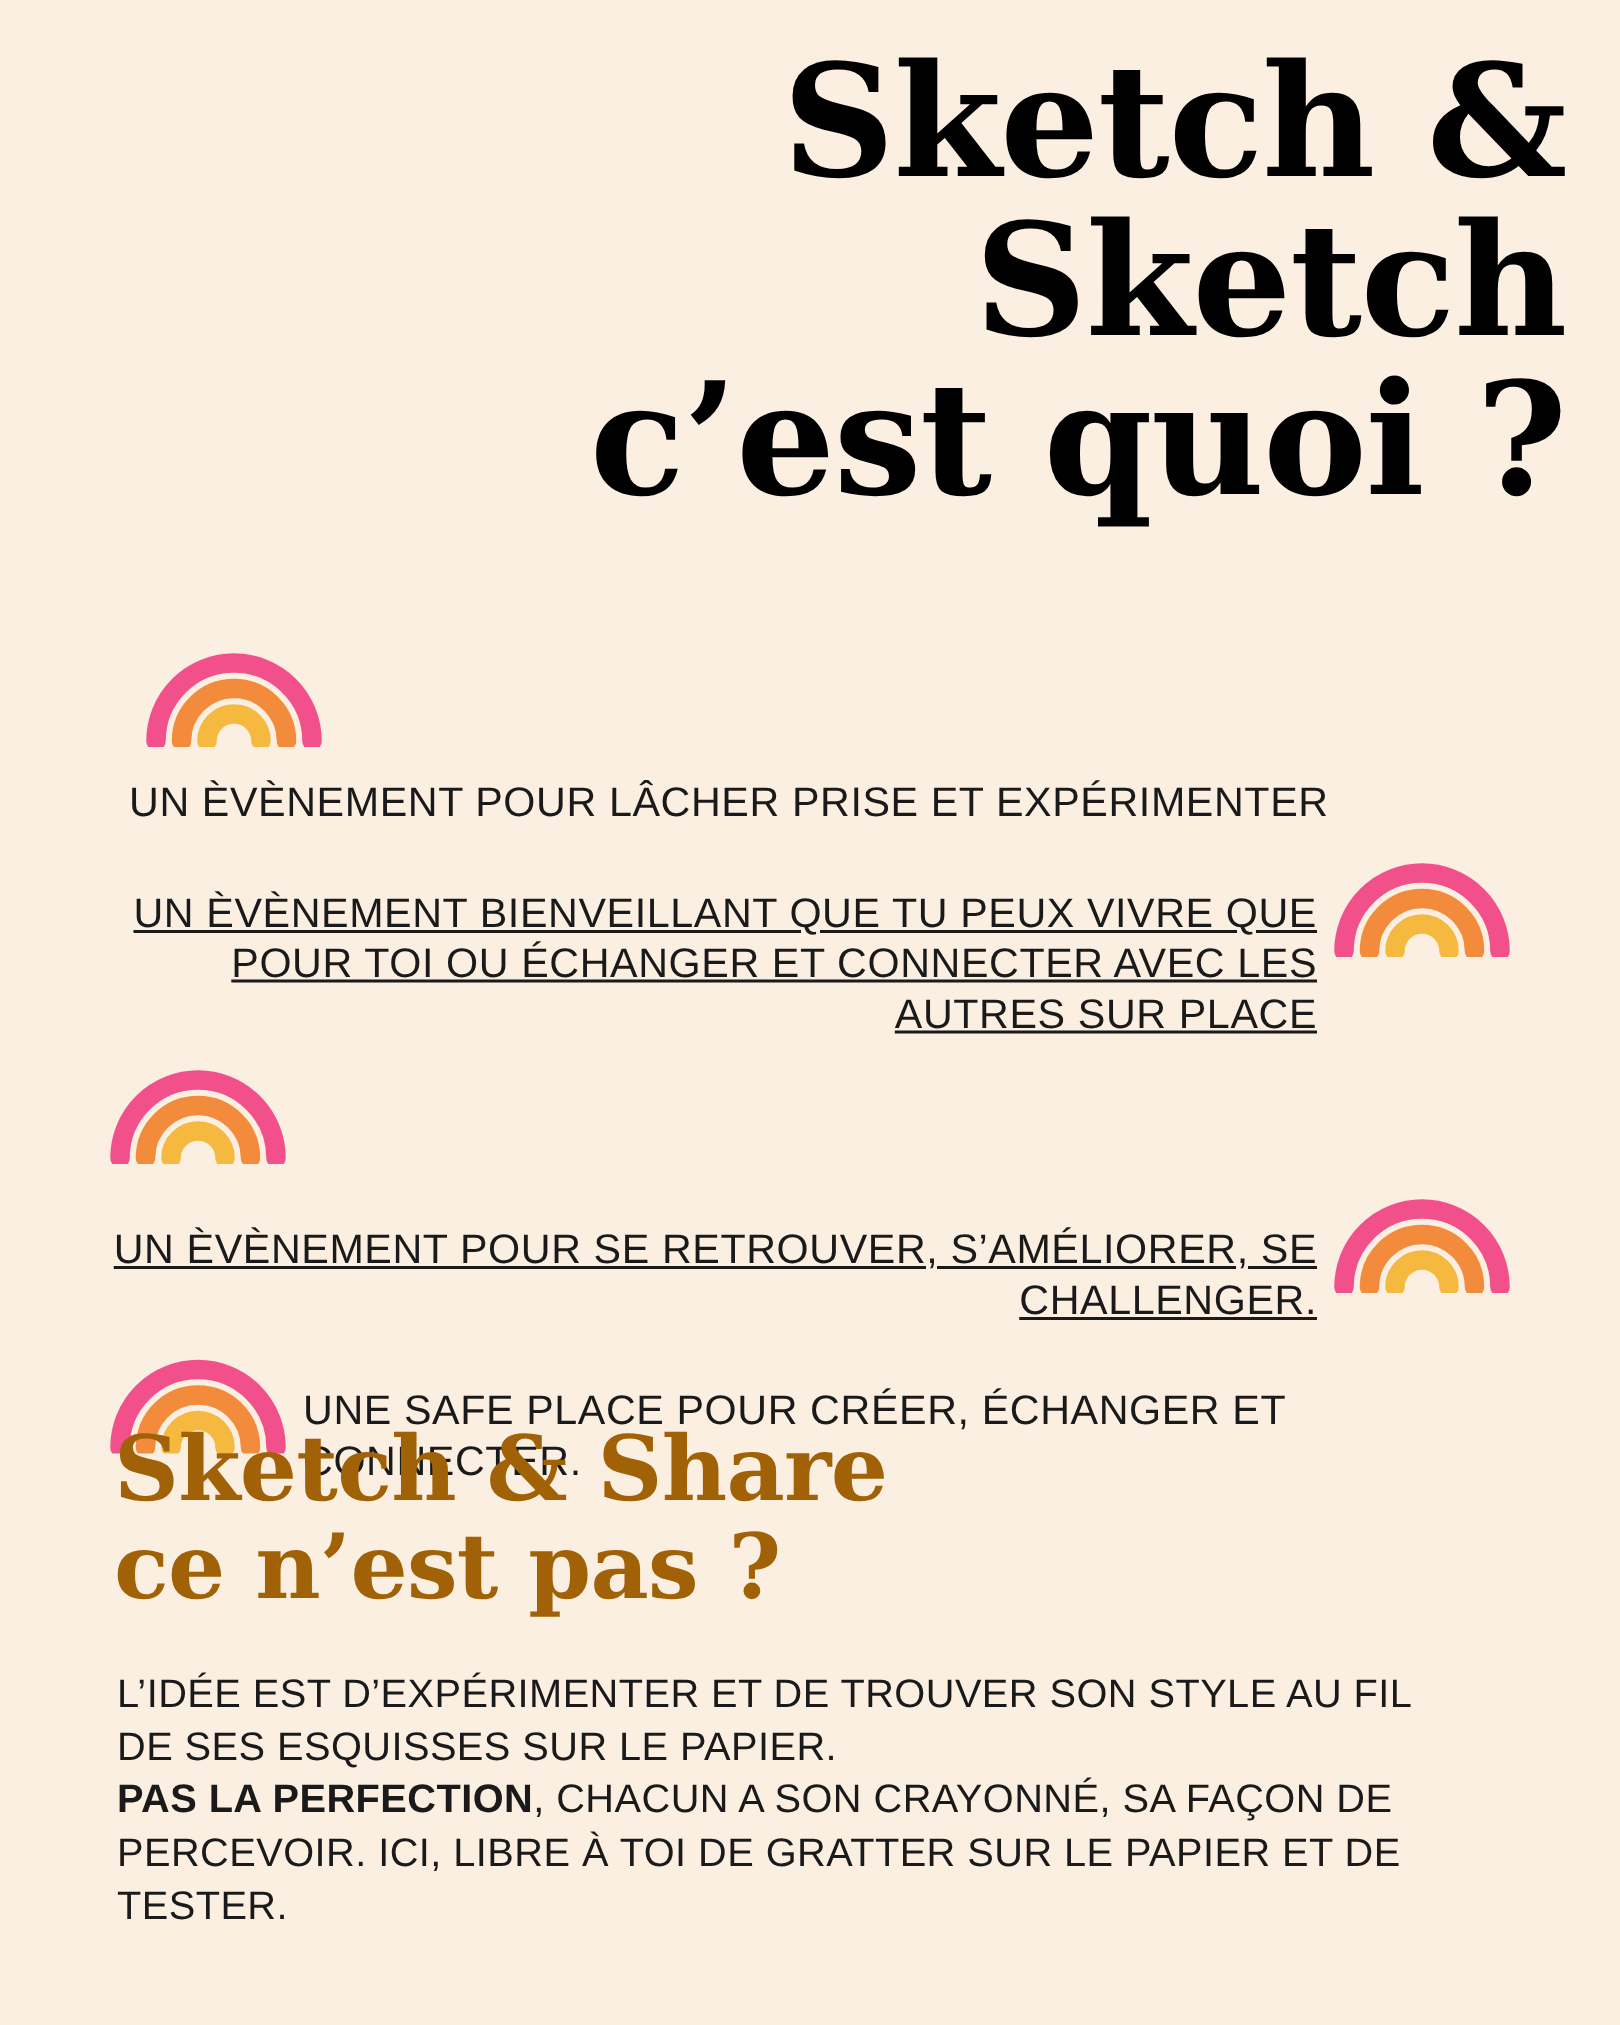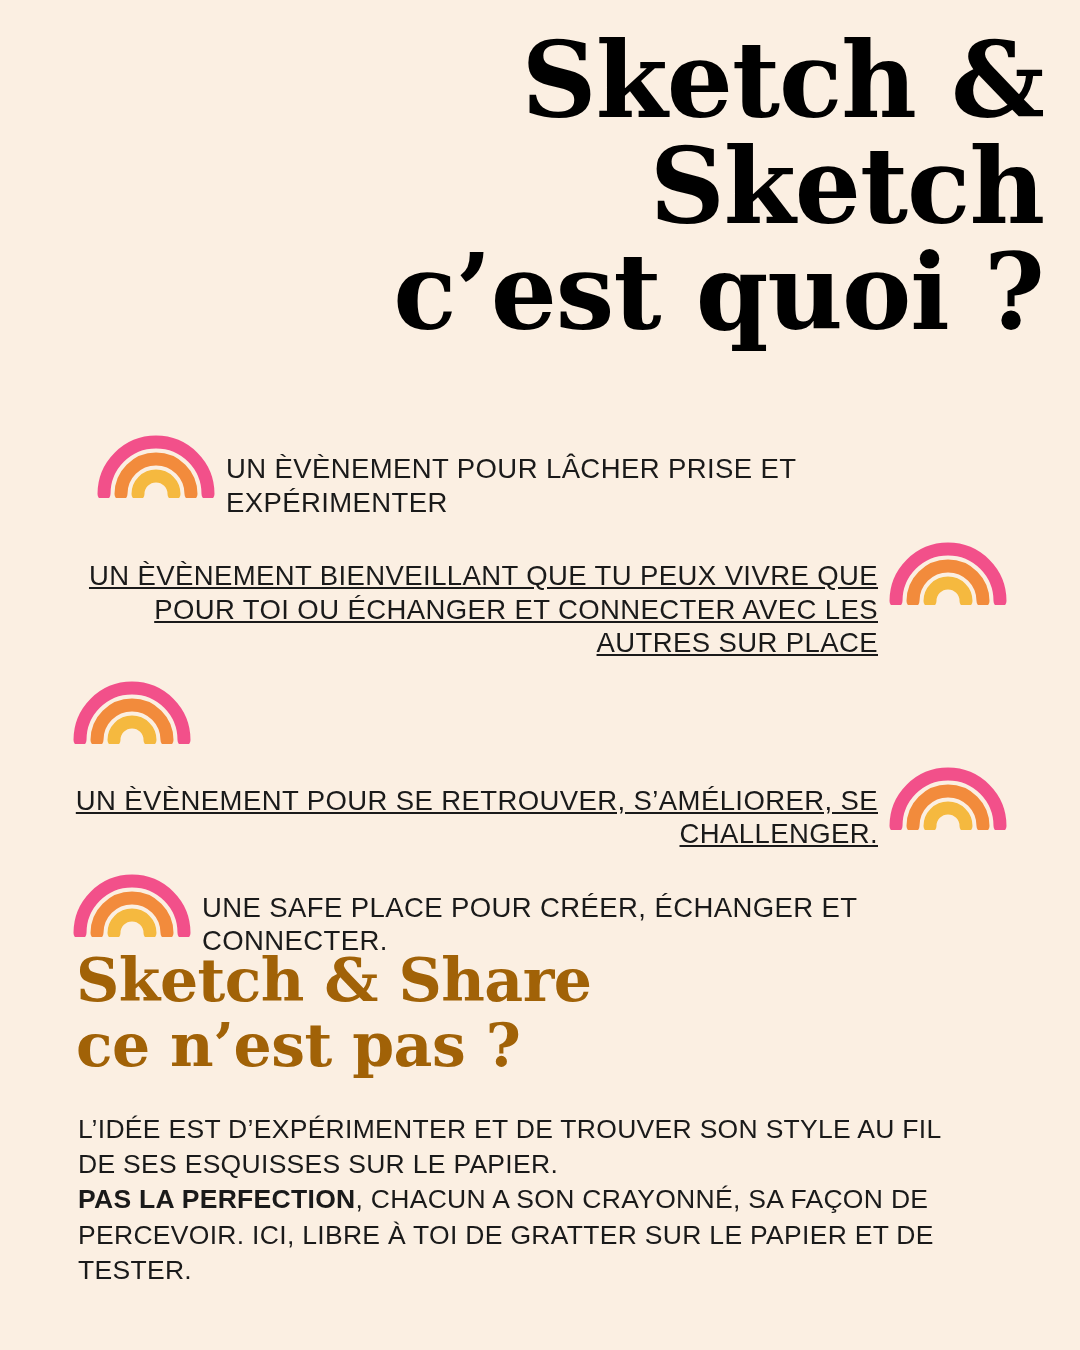--- a/index.html
+++ b/index.html
@@ -60,21 +60,21 @@
   }
   .bullet-row.rb .bullet-text { text-align: right; text-decoration: underline; }
   .rainbow {
     flex: 0 0 auto;
     width: 120px;
     height: 66px;
     margin: 0 10px;
   }
 
   
-  .row-1 { margin-left: 24px; }
+  .row-1 { margin-left: 24px; flex-direction: column; }
   .row-2 { margin-bottom: 18px; }
   .row-3 { margin-top: 10px; }
   .row-4 { margin-top: 8px; }
   .row-5 { margin-top: 6px; }
 
   
   #sub-title {
     position: absolute;
     top: 948px;
     left: 76px;

